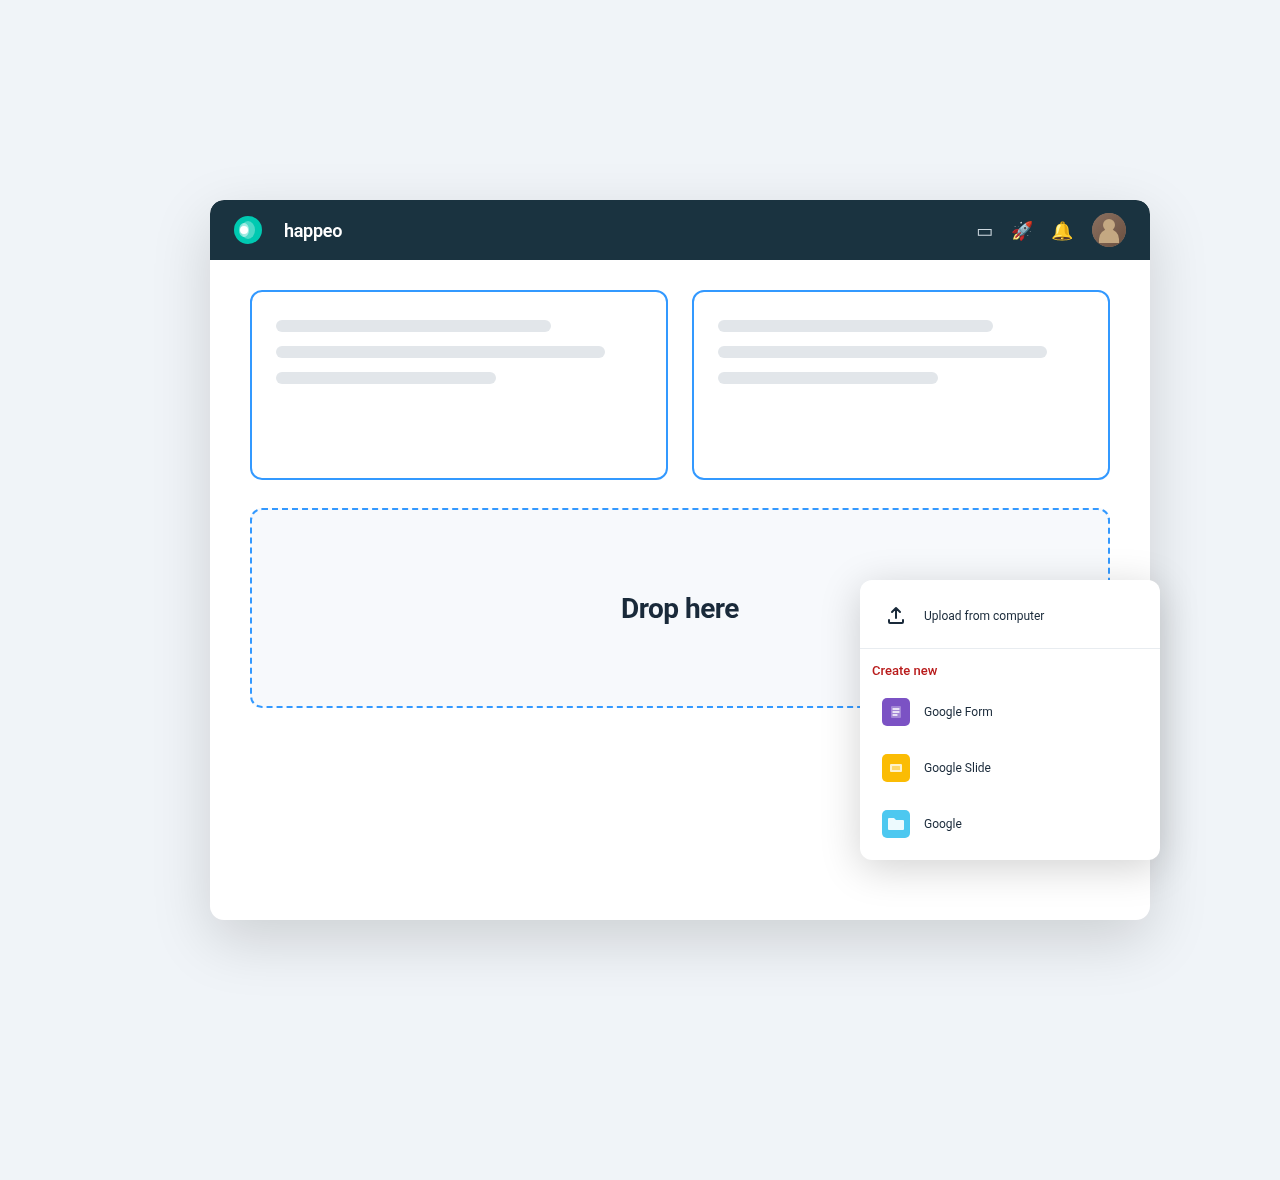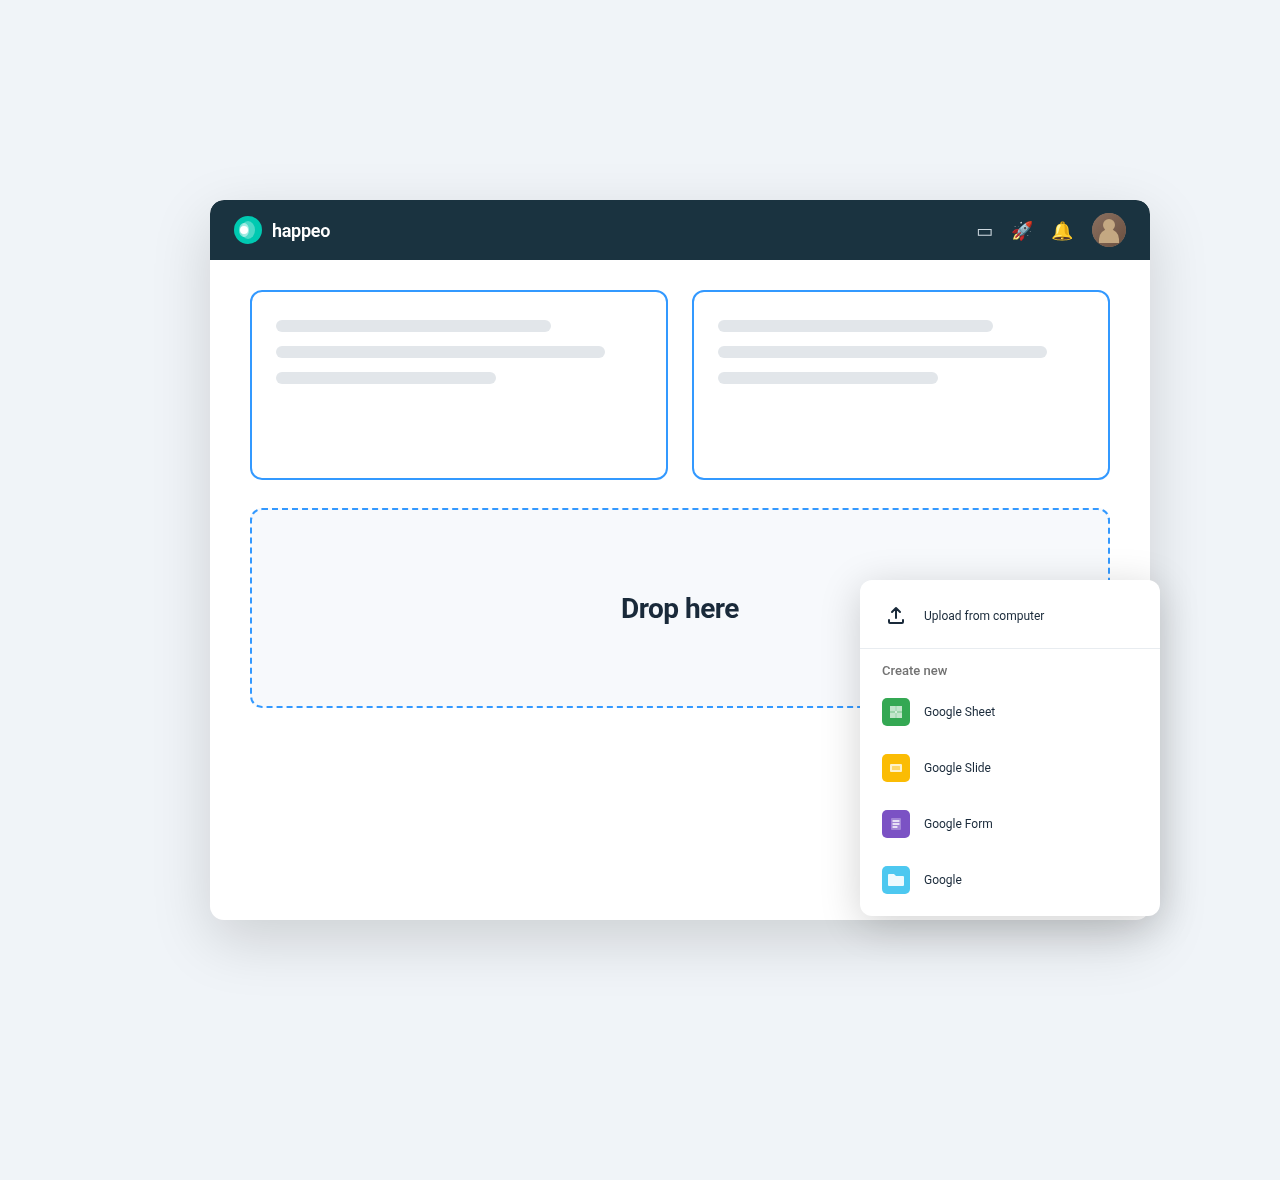--- a/index.html
+++ b/index.html
@@ -40,21 +40,21 @@
       display: flex;
       align-items: center;
       padding: 0 24px;
       justify-content: space-between;
       border-radius: 14px 14px 0 0;
     }
 
     .logo-area {
       display: flex;
       align-items: center;
-      gap: 10px;
+      gap: 22px;
     }
 
     .logo-text {
       color: #ffffff;
       font-size: 18px;
       font-weight: 600;
       letter-spacing: -0.3px;
     }
 
     .topbar-icons {
@@ -187,23 +187,23 @@
       font-weight: 400;
     }
 
     .menu-divider {
       height: 1px;
       background: #e8ecf0;
       margin: 4px 0;
     }
 
     .menu-section-label {
-      padding: 10px 22px 6px;
+      padding: 10px 12px 6px;
       font-size: 13px;
-      color: #737373;
+      color: #b91c1c;
       font-weight: 500;
     }
 
     .menu-icon {
       width: 28px;
       height: 28px;
       border-radius: 5px;
       display: flex;
       align-items: center;
       justify-content: center;
@@ -308,54 +308,42 @@
         </svg>
       </div>
       <span>Upload from computer</span>
     </div>
 
     <div class="menu-divider"></div>
 
     <div class="menu-section-label">Create new</div>
 
 
+
     <div class="menu-item">
-      <div class="menu-icon icon-sheet">
+      <div class="menu-icon icon-form">
         <svg width="16" height="16" viewBox="0 0 16 16" fill="none" xmlns="http://www.w3.org/2000/svg">
-          <rect x="2" y="2" width="5" height="5" fill="white" opacity="0.7"></rect>
-          <rect x="9" y="2" width="5" height="5" fill="white" opacity="0.7"></rect>
-          <rect x="2" y="9" width="5" height="5" fill="white" opacity="0.7"></rect>
-          <rect x="9" y="9" width="5" height="5" fill="white" opacity="0.7"></rect>
-          <path d="M8 2v12M2 8h12" stroke="white" stroke-width="1.2"></path>
-        </svg>
-      </div>
-      <span>Google Sheet</span>
+          <rect x="3" y="2" width="10" height="12" rx="1" fill="white" opacity="0.3"></rect>
+          <path d="M5 5h6M5 8h6M5 11h4" stroke="white" stroke-width="1.3" stroke-linecap="round"></path>
+        </svg>
+      </div>
+      <span>Google Form</span>
     </div>
 
     <div class="menu-item">
       <div class="menu-icon icon-slide">
         <svg width="16" height="16" viewBox="0 0 16 16" fill="none" xmlns="http://www.w3.org/2000/svg">
           <rect x="2" y="4" width="12" height="8" rx="1" fill="white" opacity="0.8"></rect>
           <rect x="4" y="6" width="8" height="4" rx="0.5" fill="#fbbc04" opacity="0.5"></rect>
         </svg>
       </div>
       <span>Google Slide</span>
     </div>
 
     <div class="menu-item">
-      <div class="menu-icon icon-form">
-        <svg width="16" height="16" viewBox="0 0 16 16" fill="none" xmlns="http://www.w3.org/2000/svg">
-          <rect x="3" y="2" width="10" height="12" rx="1" fill="white" opacity="0.3"></rect>
-          <path d="M5 5h6M5 8h6M5 11h4" stroke="white" stroke-width="1.3" stroke-linecap="round"></path>
-        </svg>
-      </div>
-      <span>Google Form</span>
-    </div>
-
-    <div class="menu-item">
       <div class="menu-icon icon-folder">
         <svg width="18" height="16" viewBox="0 0 18 16" fill="none" xmlns="http://www.w3.org/2000/svg">
           <path d="M1 3a1 1 0 011-1h5l2 2h7a1 1 0 011 1v8a1 1 0 01-1 1H2a1 1 0 01-1-1V3z" fill="white" opacity="0.9"></path>
         </svg>
       </div>
       <span>Google</span>
     </div>
 
   </div>
 

